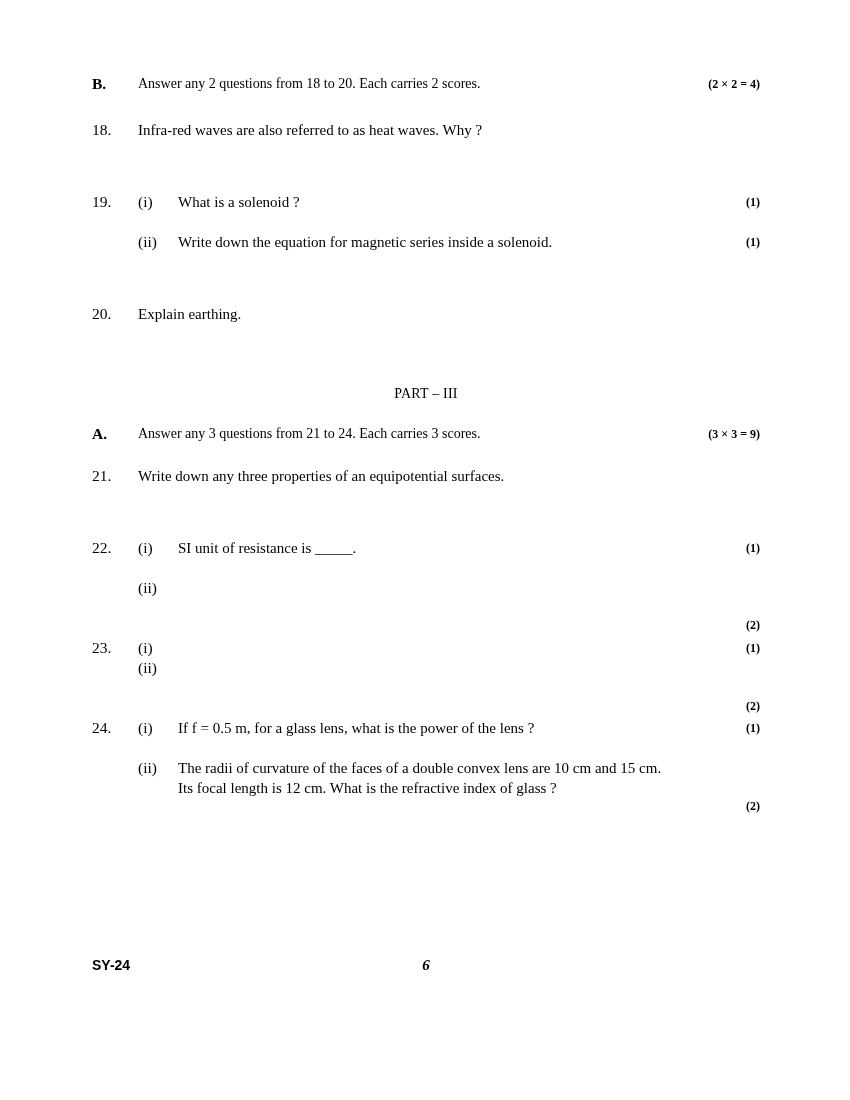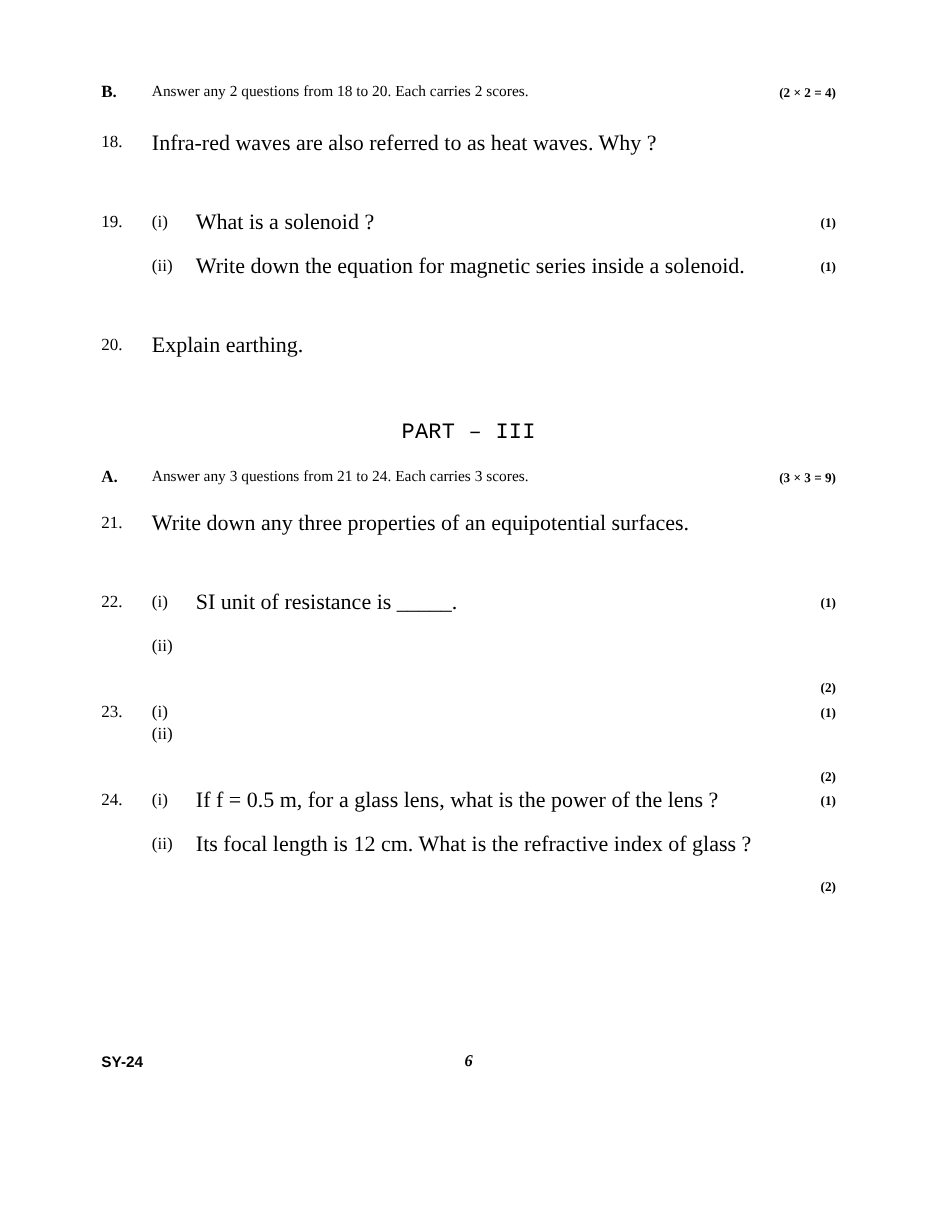--- a/index.html
+++ b/index.html
@@ -40,21 +40,21 @@
   .sub {
     position: absolute;
     left: 46px;
     top: 0;
     width: 38px;
     font-size: 15.5px;
     line-height: 20px;
   }
   .txt {
     display: block;
-    font-size: 20px;
+    font-size: 15px;
     line-height: 20px;
   }
   .indent1 { margin-left: 46px; }
   .indent2 { margin-left: 86px; }
   .marks {
     position: absolute;
     right: 0;
     top: 0;
     font-weight: bold;
     font-size: 12px;
@@ -75,24 +75,23 @@
     display: block;
     margin-left: 46px;
     font-weight: normal;
     font-size: 14px;
     line-height: 20px;
   }
   .section-head .marks { font-weight: bold; }
 
   .part-title {
     text-align: center;
-    font-size: 20px;
+    font-size: 14px;
     line-height: 20px;
     letter-spacing: 0.2px;
-    font-family: Liberation Mono, monospace;
   }
   .just-line {
     display: block;
     text-align: justify;
     text-align-last: justify;
     font-size: 15.5px;
     line-height: 20px;
   }
 
   sub { font-size: 10.5px; vertical-align: -3px; }
@@ -238,20 +237,21 @@
       <span class="sub">(i)</span>
       <span class="txt indent2">If f = 0.5 m, for a glass lens, what is the power of the lens ?</span>
       <span class="marks">(1)</span>
     </div>
 
     <div class="sp-20"></div>
 
     <div class="row">
       <span class="sub">(ii)</span>
       <div class="indent2">
+        <span class="txt">The radii of curvature of the faces of a double convex lens are 10 cm and 15 cm.</span>
         <span class="txt">Its focal length is 12 cm. What is the refractive index of glass ?</span>
       </div>
       <span class="marks" style="top:38px;">(2)</span>
     </div>
 
   </div>
 
   <div class="footer">
     <span class="footer-code">SY-24</span>
     <span class="footer-page">6</span>

